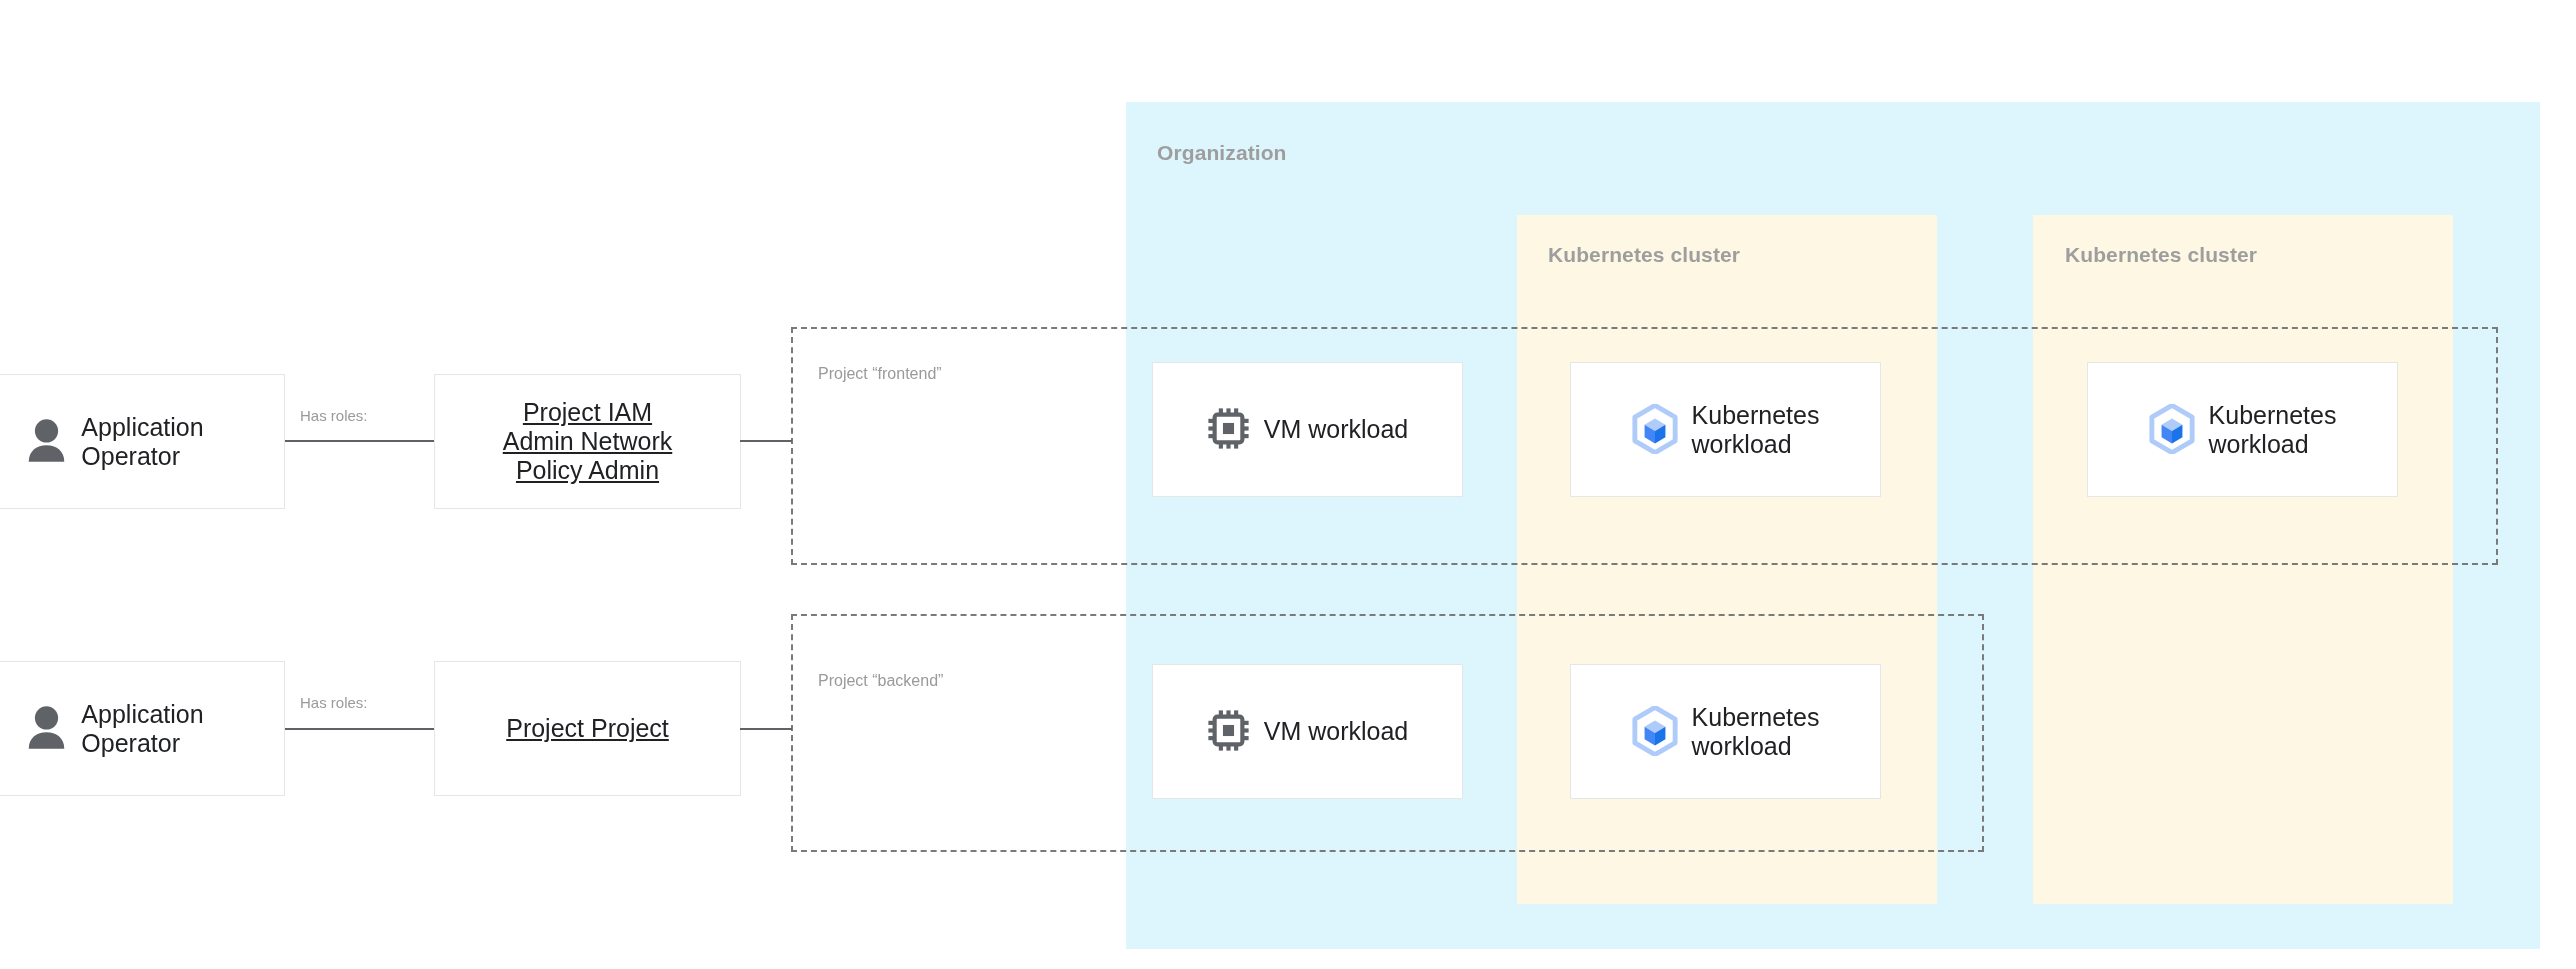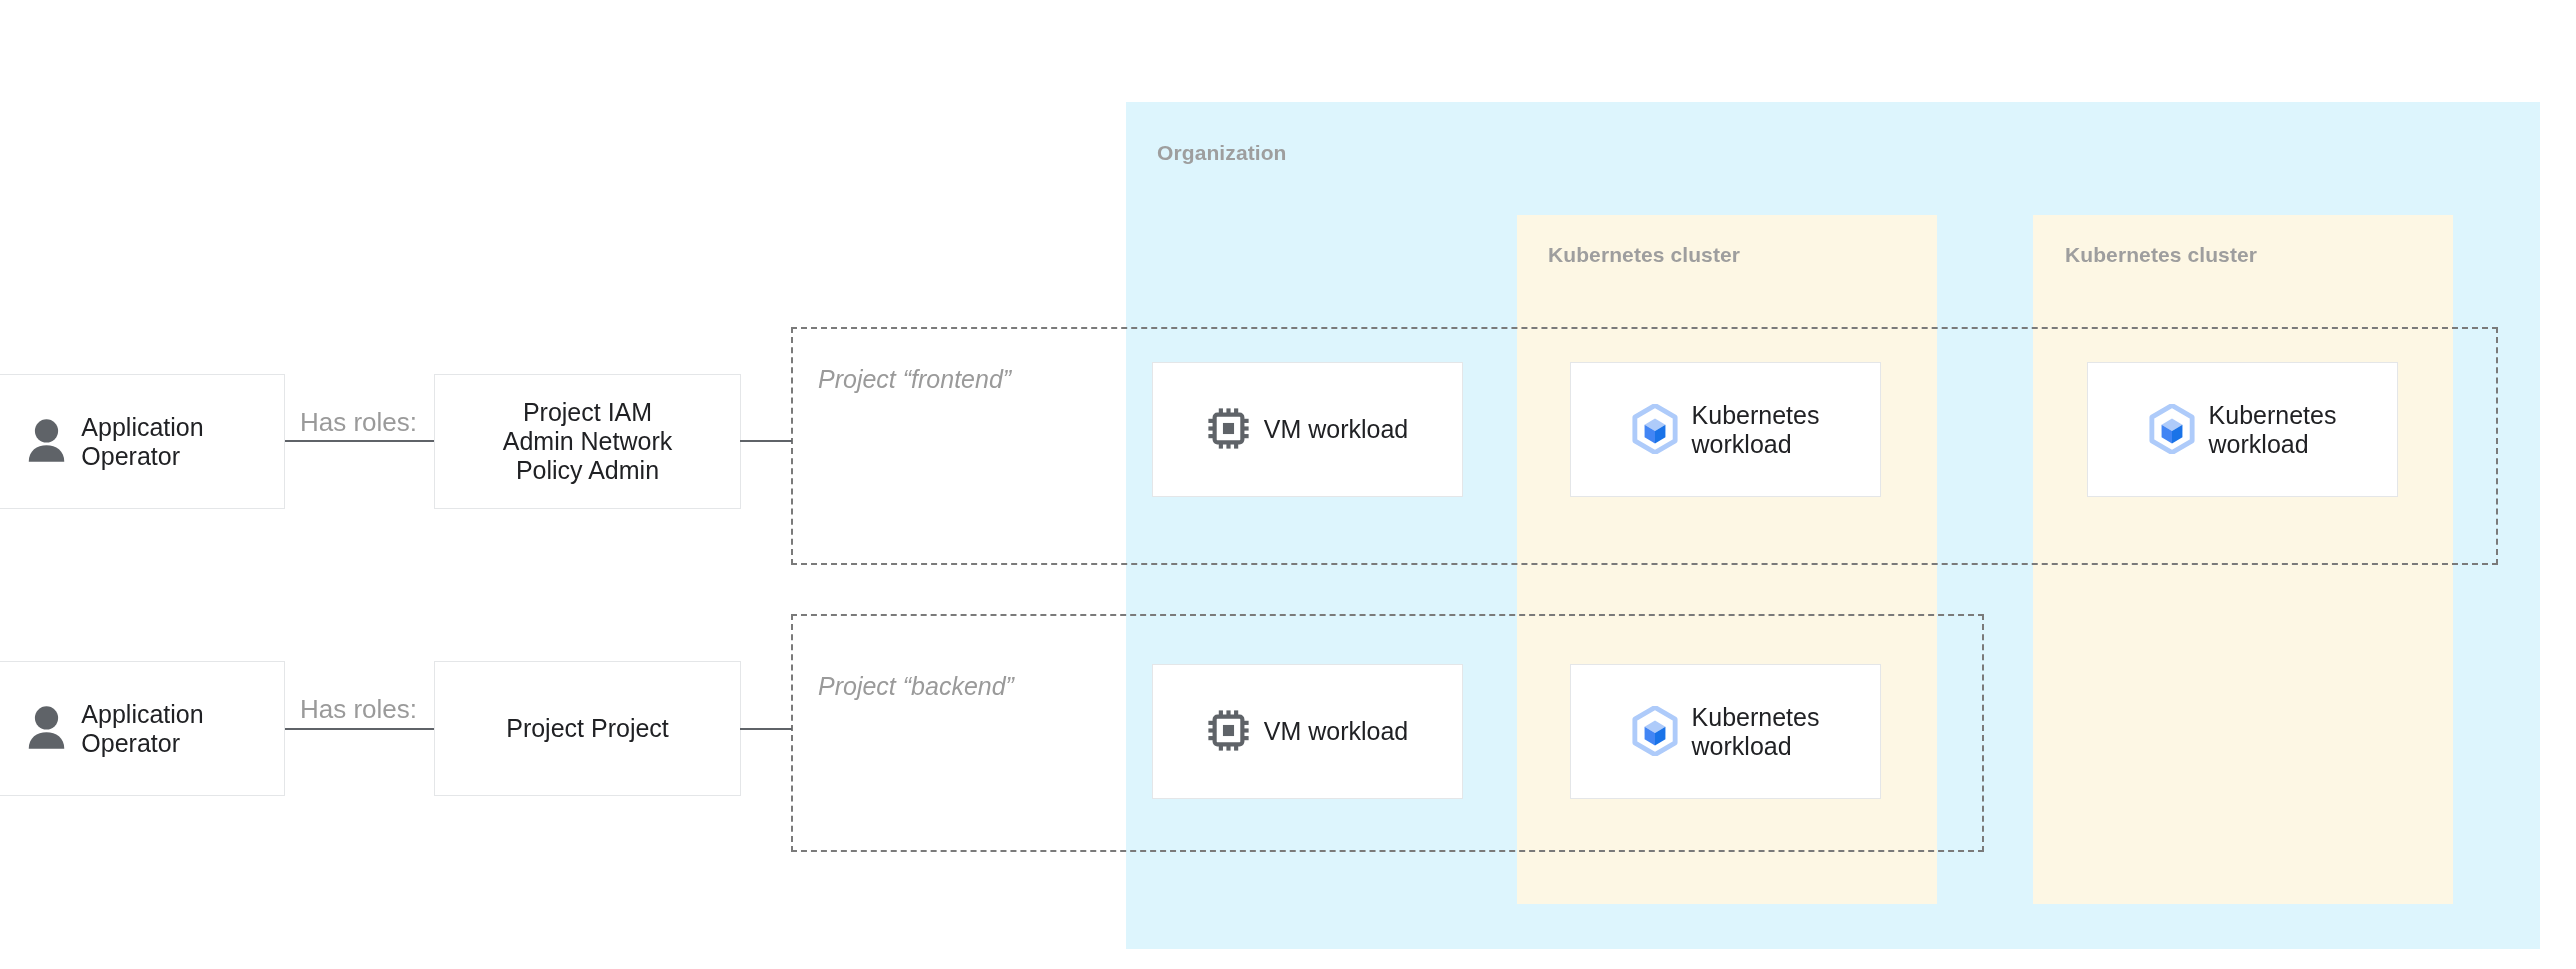--- a/index.html
+++ b/index.html
@@ -38,24 +38,23 @@
 
   
   .project-boundary {
     border: 2.1px dashed #7a7a7a;
     background: transparent;
     pointer-events: none;
   }
   .project-label {
     position: absolute;
     color: #9a9a9a;
-    font-size: 25px;
+    font-size: 16px;
     font-weight: 400;
     white-space: nowrap;
-    font-style: italic;
   }
 
   
   .node-box {
     background: #ffffff;
     border: 1.4px solid #e4e6e8;
     display: flex;
     align-items: center;
     justify-content: center;
   }
@@ -67,31 +66,32 @@
   }
   .node-label {
     font-size: 25px;
     line-height: 1.16;
     color: #202124;
     font-weight: 400;
     white-space: pre-line;
   }
   .node-label.center {
     text-align: center;
+    text-decoration: underline;
   }
 
   
   .connector {
     background: #5f6368;
     height: 2.1px;
   }
   .connector-label {
     position: absolute;
     color: #9a9a9a;
-    font-size: 26px;
+    font-size: 15px;
     white-space: nowrap;
   }
 
   
   .icon { display: block; flex: 0 0 auto; }
 </style>
 </head>
 <body>
 
 <div id="canvas">

